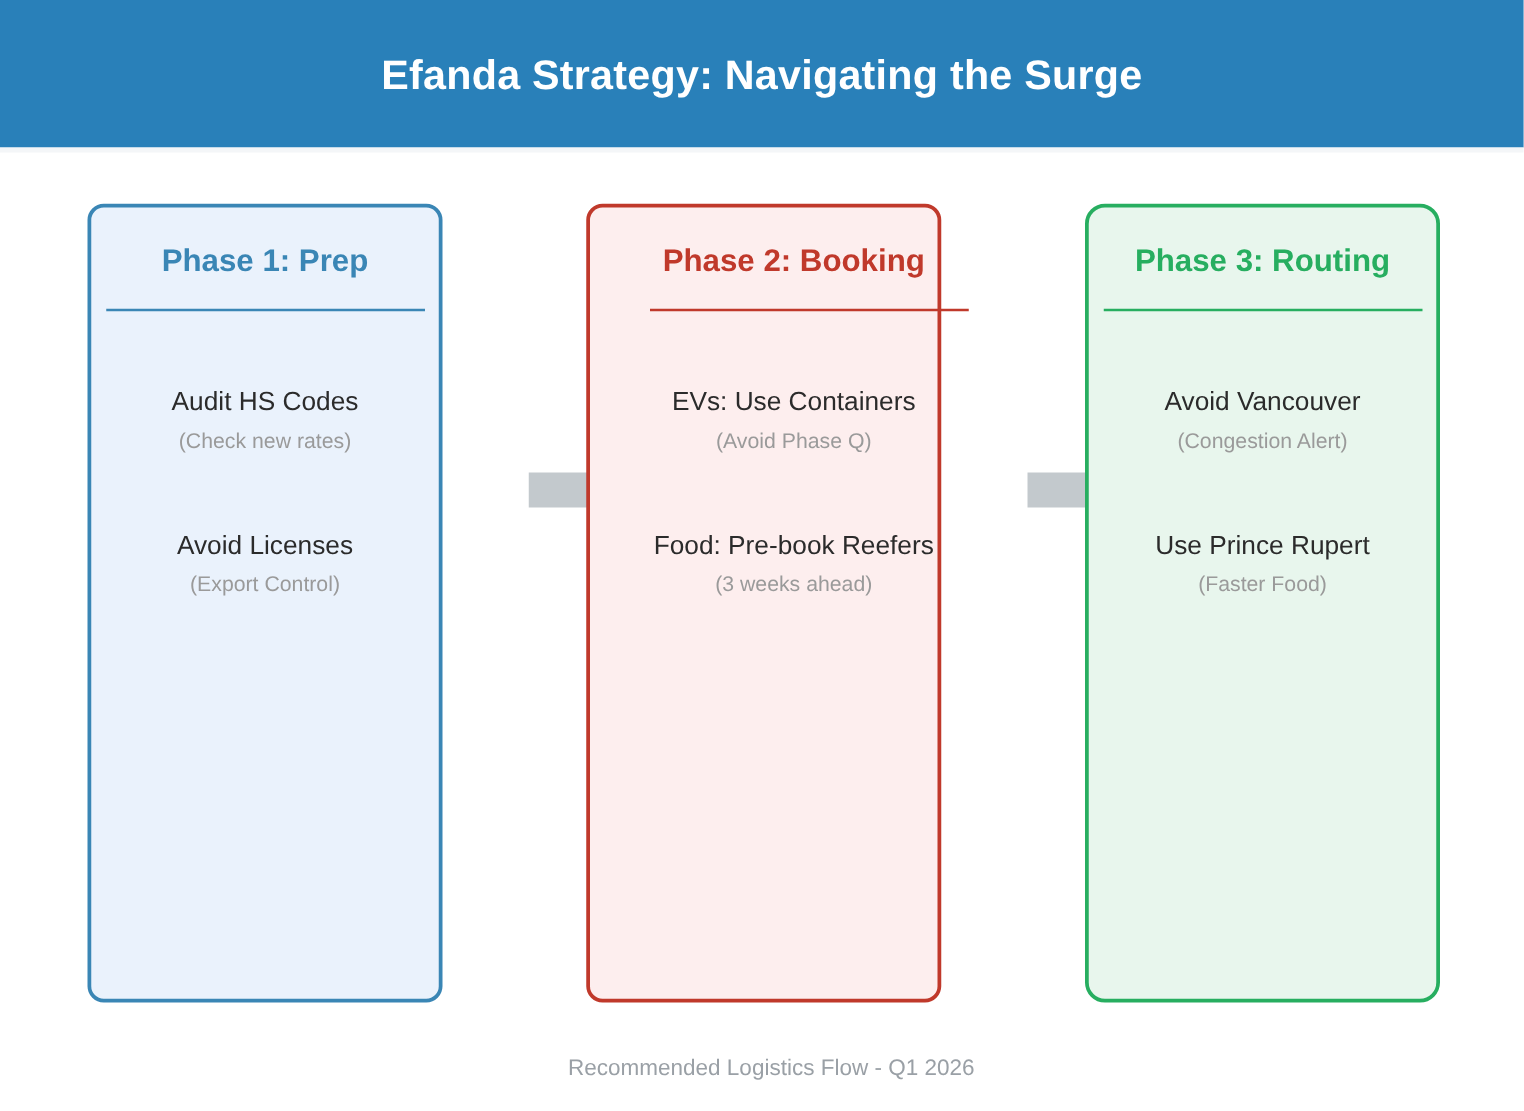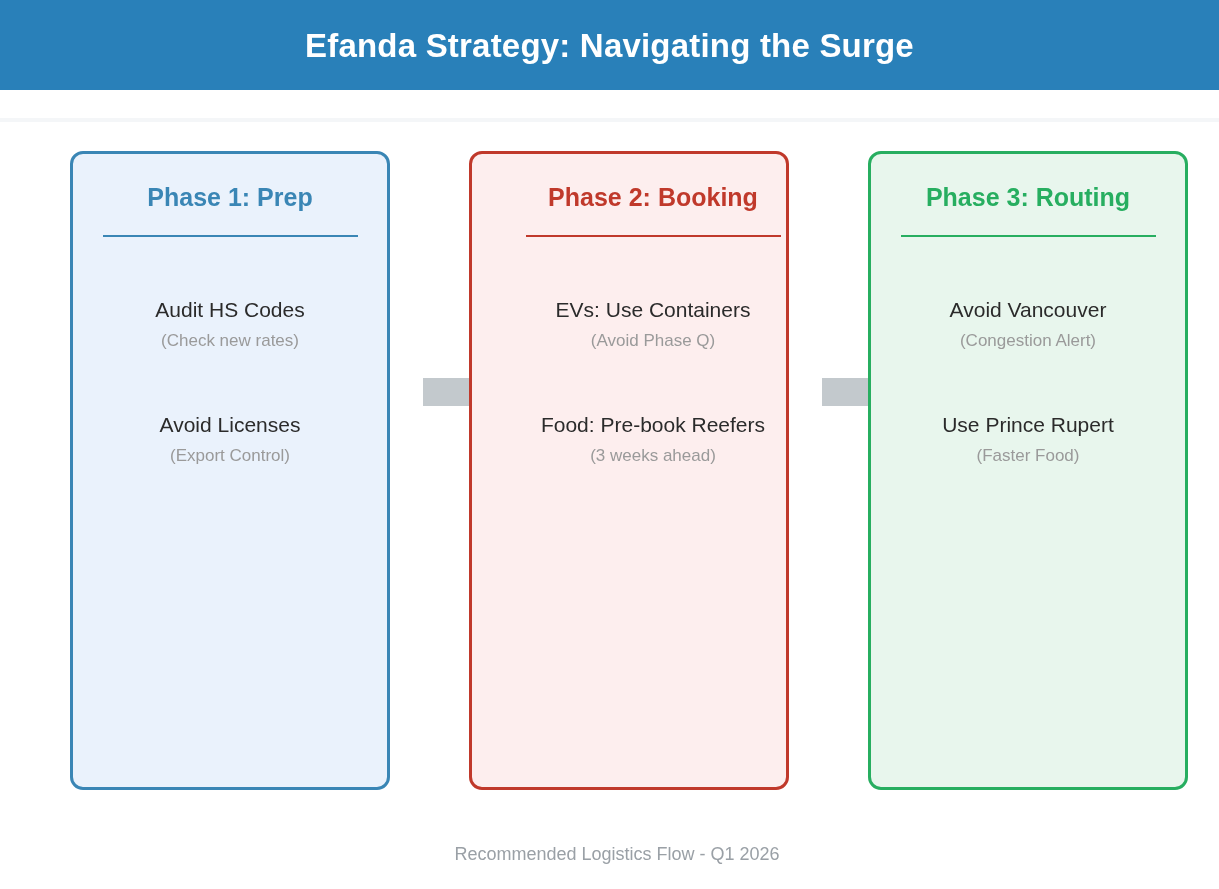--- a/index.html
+++ b/index.html
@@ -14,21 +14,21 @@
     overflow: hidden;
     position: relative;
   }
 
   
   .header {
     position: absolute;
     left: 0;
     top: 0;
     width: 1219px;
-    height: 90px;
+    height: 118px;
     background: #2980b9;
     display: flex;
     align-items: center;
     justify-content: center;
     box-sizing: border-box;
   }
   .header-title {
     color: #ffffff;
     font-size: 33px;
     font-weight: bold;
@@ -52,32 +52,32 @@
   .board {
     position: absolute;
     left: 0;
     top: 122px;
     width: 1219px;
     height: 700px;
   }
 
   .card {
     position: absolute;
-    top: 29px;
-    width: 320px;
+    top: 41px;
+    width: 284px;
     height: 639px;
     border-radius: 13px;
     border-style: solid;
     border-width: 3px;
     box-sizing: border-box;
     padding-top: 30px;
   }
   .card-1 { left: 70px;  background: #eaf2fc; border-color: #3a86b5; }
   .card-2 { left: 469px; background: #fdeeee; border-color: #c0392b; padding-left: 48px; }
-  .card-3 { left: 868px; background: #e8f6ed; border-color: #27ae60; }
+  .card-3 { left: 868px; background: #e8f6ed; border-color: #27ae60; border-radius: 16px; }
 
   .card-title {
     text-align: center;
     font-size: 25px;
     font-weight: bold;
     line-height: 1.1;
     margin: 0;
   }
   .card-1 .card-title { color: #3a86b5; }
   .card-2 .card-title { color: #c0392b; }

